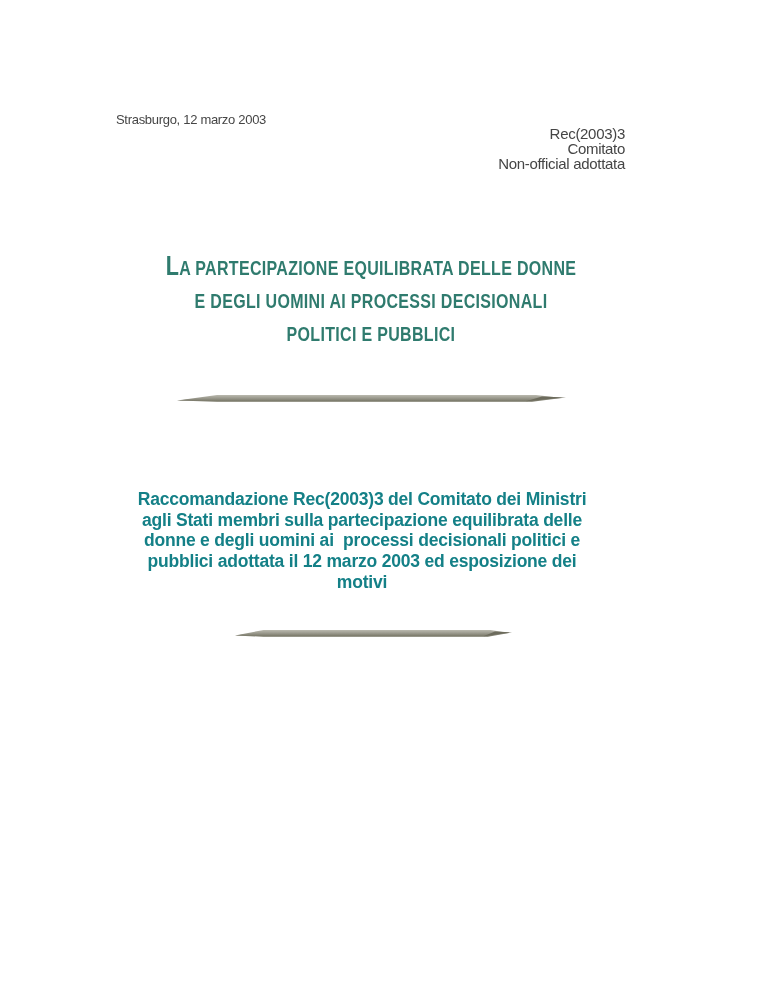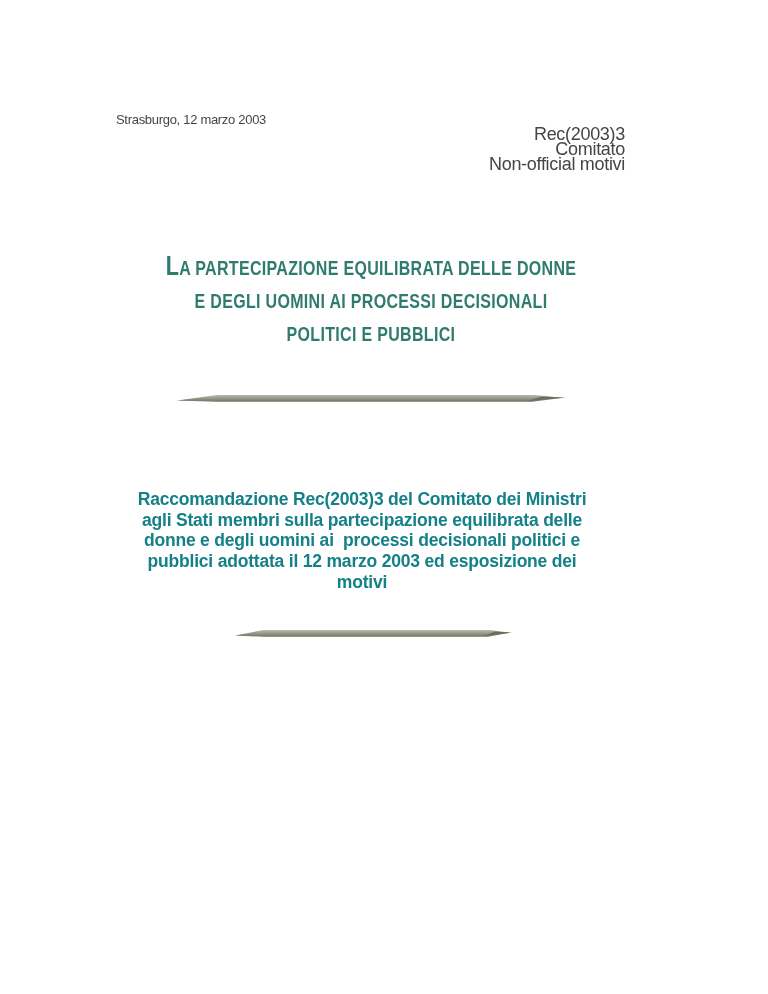--- a/index.html
+++ b/index.html
@@ -19,21 +19,21 @@
     line-height: 15px;
     letter-spacing: -0.3px;
     color: var(--meta-gray, #454545);
     white-space: nowrap;
   }
   .meta {
     position: absolute;
     right: 143px;
     top: 127px;
     text-align: right;
-    font-size: 18px;
+    font-size: 15px;
     line-height: 14.8px;
     letter-spacing: -0.3px;
     color: var(--meta-gray, #454545);
     white-space: nowrap;
   }
   .title {
     position: absolute;
     left: -13px;
     top: 250px;
     width: 768px;
@@ -80,21 +80,21 @@
 </head>
 <body>
 
 <div class="page">
 
   <div class="dateline">Strasburgo, 12 marzo 2003</div>
 
   <div class="meta">
     <div>Rec(2003)3</div>
     <div>Comitato</div>
-    <div>Non-official motivi</div>
+    <div>Non-official adottata</div>
   </div>
 
   <h1 class="title">
     <div><span class="t-initial">L</span><span>A PARTECIPAZIONE EQUILIBRATA DELLE DONNE</span></div>
     <div>E DEGLI UOMINI AI PROCESSI DECISIONALI</div>
     <div>POLITICI E PUBBLICI</div>
   </h1>
 
   <div class="divider divider-top">
     <svg viewBox="0 0 389 12" preserveAspectRatio="none">

